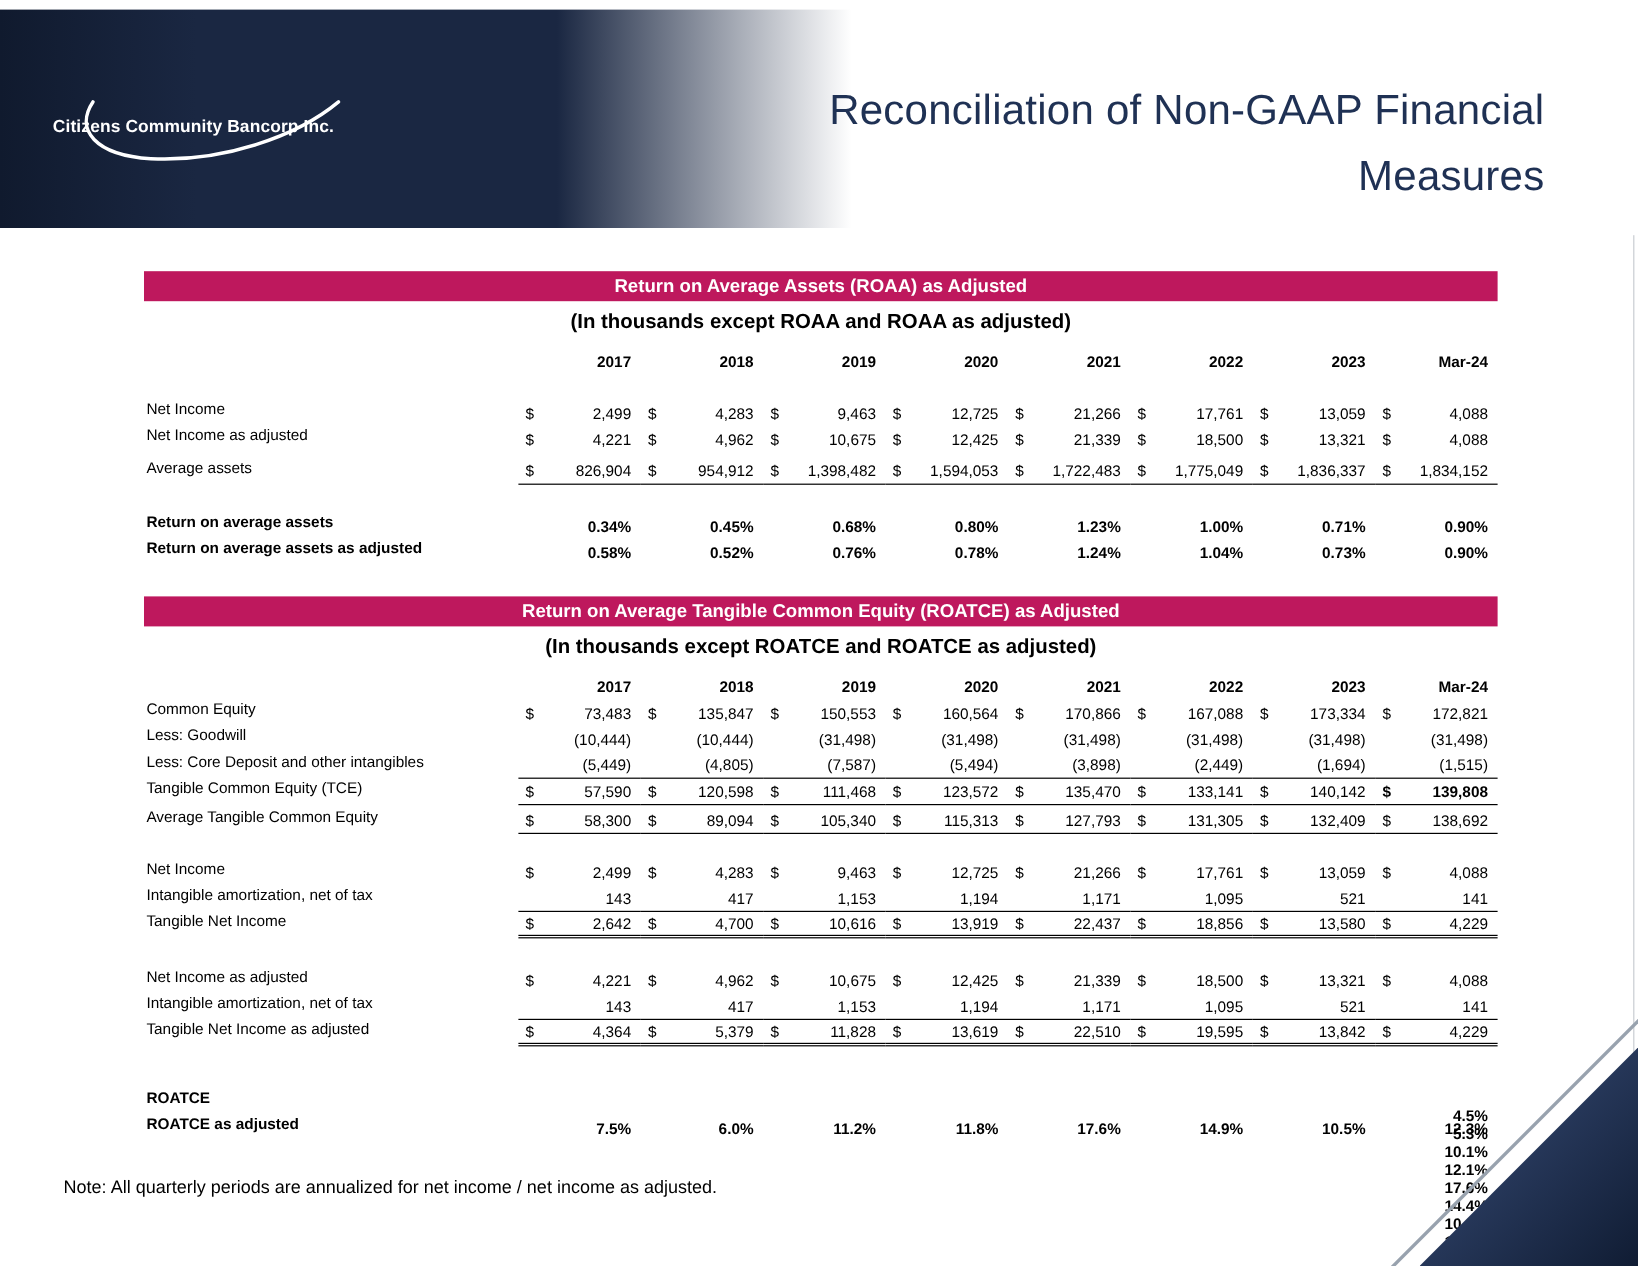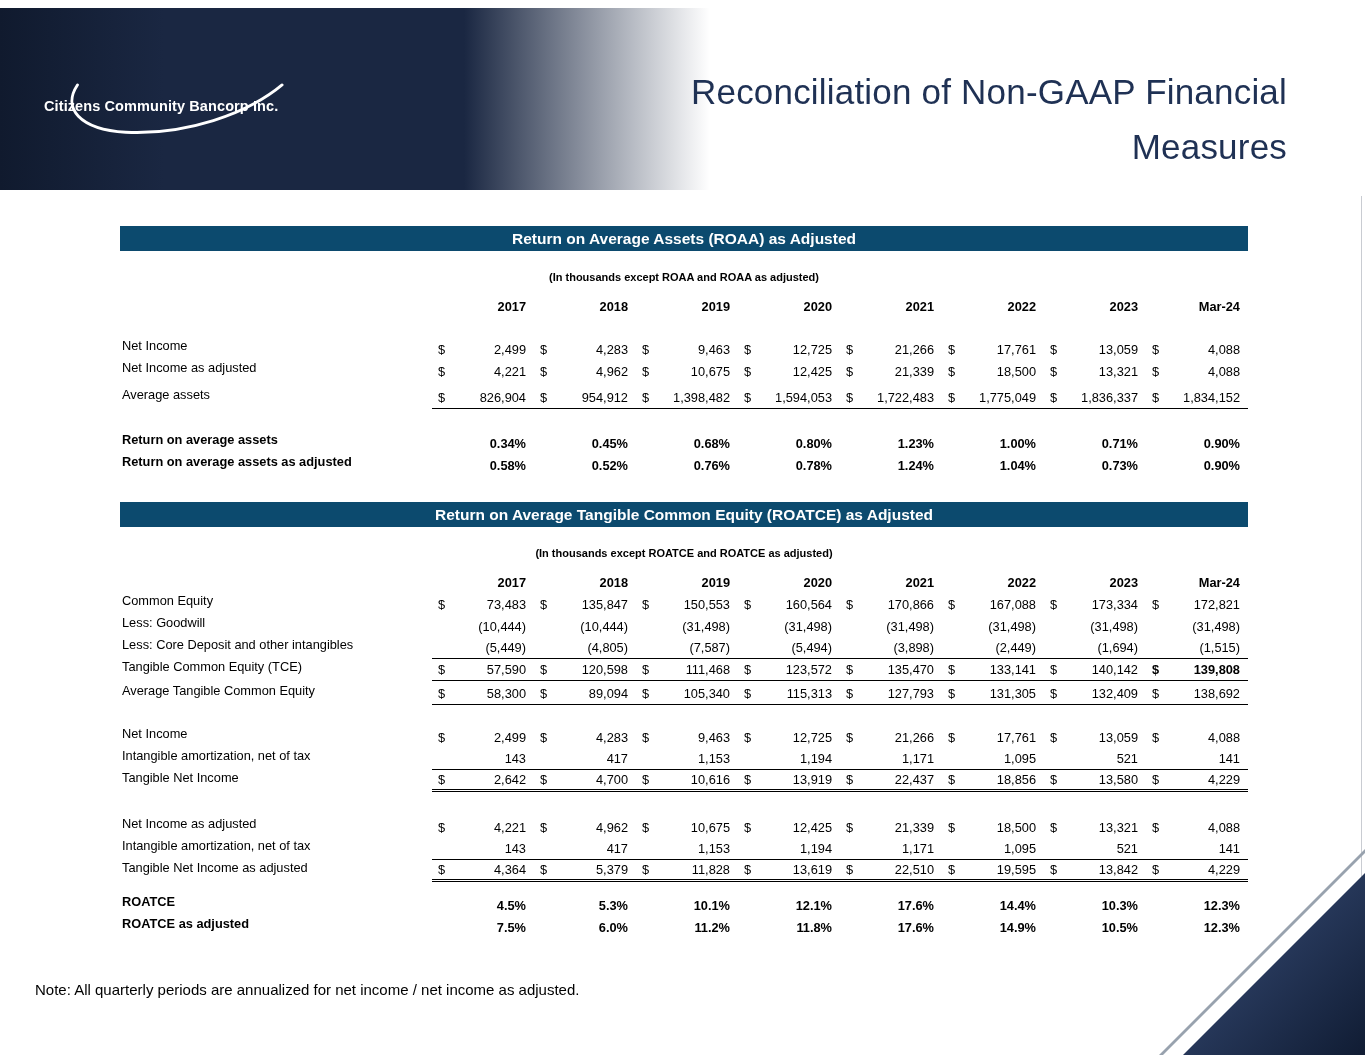--- a/index.html
+++ b/index.html
@@ -31,48 +31,48 @@
     position:absolute; right:78px; top:56px;
     text-align:right; color:#1f3154;
     font-size:35px; font-weight:normal; line-height:55px;
     letter-spacing:0.2px;
   }
 
   
   .content { position:absolute; left:120px; top:226px; width:1128px; }
 
   .bar {
-    height:25px; background:#0c4a6e; color:#ffffff;
+    height:25px; background:#be185d; color:#ffffff;
     display:flex; align-items:center; justify-content:center;
     font-weight:bold; font-size:15.5px;
   }
   .subtitle {
-    margin-top:20px; text-align:center;
-    font-weight:bold; font-size:11px;
+    margin-top:7px; text-align:center;
+    font-weight:bold; font-size:17px;
   }
   .t2 { margin-top:26px; }
 
   .fin-table { width:100%; }
   .trow { display:flex; height:22px; font-size:12.8px; }
   .thead { margin-top:12px; }
   .lbl { width:312px; padding-left:2px; white-space:nowrap; }
   .cell {
     flex:1 1 0; position:relative; height:100%;
     display:flex; align-items:center; justify-content:flex-end;
     padding-right:8px;
   }
   .cell .dollar { position:absolute; left:6px; }
   .head { font-weight:bold; }
   .bold { font-weight:bold; }
   .u1 { border-bottom:1px solid #000; }
   .u2 { border-bottom:3px double #000; }
 
   
   .note {
-    position:absolute; left:35px; top:981px;
+    position:absolute; left:53px; top:981px;
     font-size:15px; color:#000;
   }
   .page-number {
     position:absolute; right:26px; top:1006px;
     font-size:13.5px; color:#000;
   }
 
   
   .edge-line {
     position:absolute; right:3px; top:196px; width:1px; height:848px;
@@ -681,21 +681,21 @@
           </div>
           <div class="cell u2">
             <span class="dollar">$</span>
             <span class="val">13,842</span>
           </div>
           <div class="cell u2">
             <span class="dollar">$</span>
             <span class="val">4,229</span>
           </div>
         </div>
-        <div class="trow bold" style="margin-top: 12px;">
+        <div class="trow bold" style="margin-top: 35px; flex-direction: column;">
           <div class="lbl">ROATCE</div>
           <div class="cell">
             <span class="val">4.5%</span>
           </div>
           <div class="cell">
             <span class="val">5.3%</span>
           </div>
           <div class="cell">
             <span class="val">10.1%</span>
           </div>

